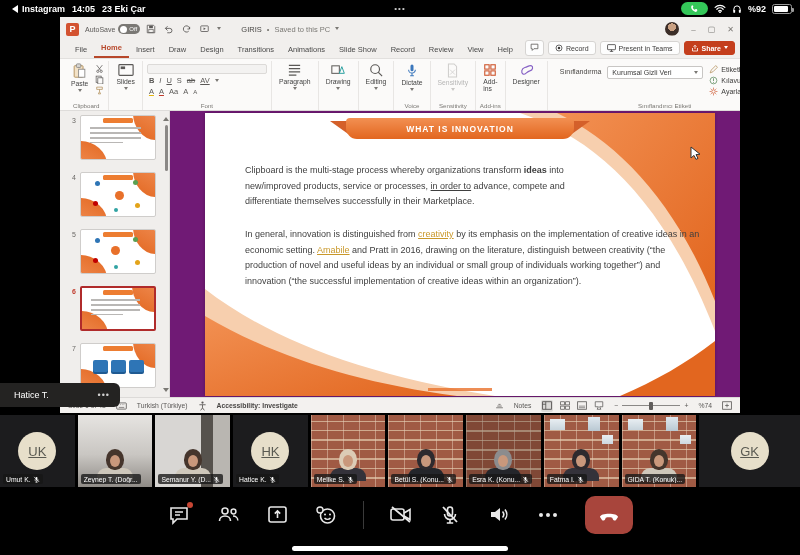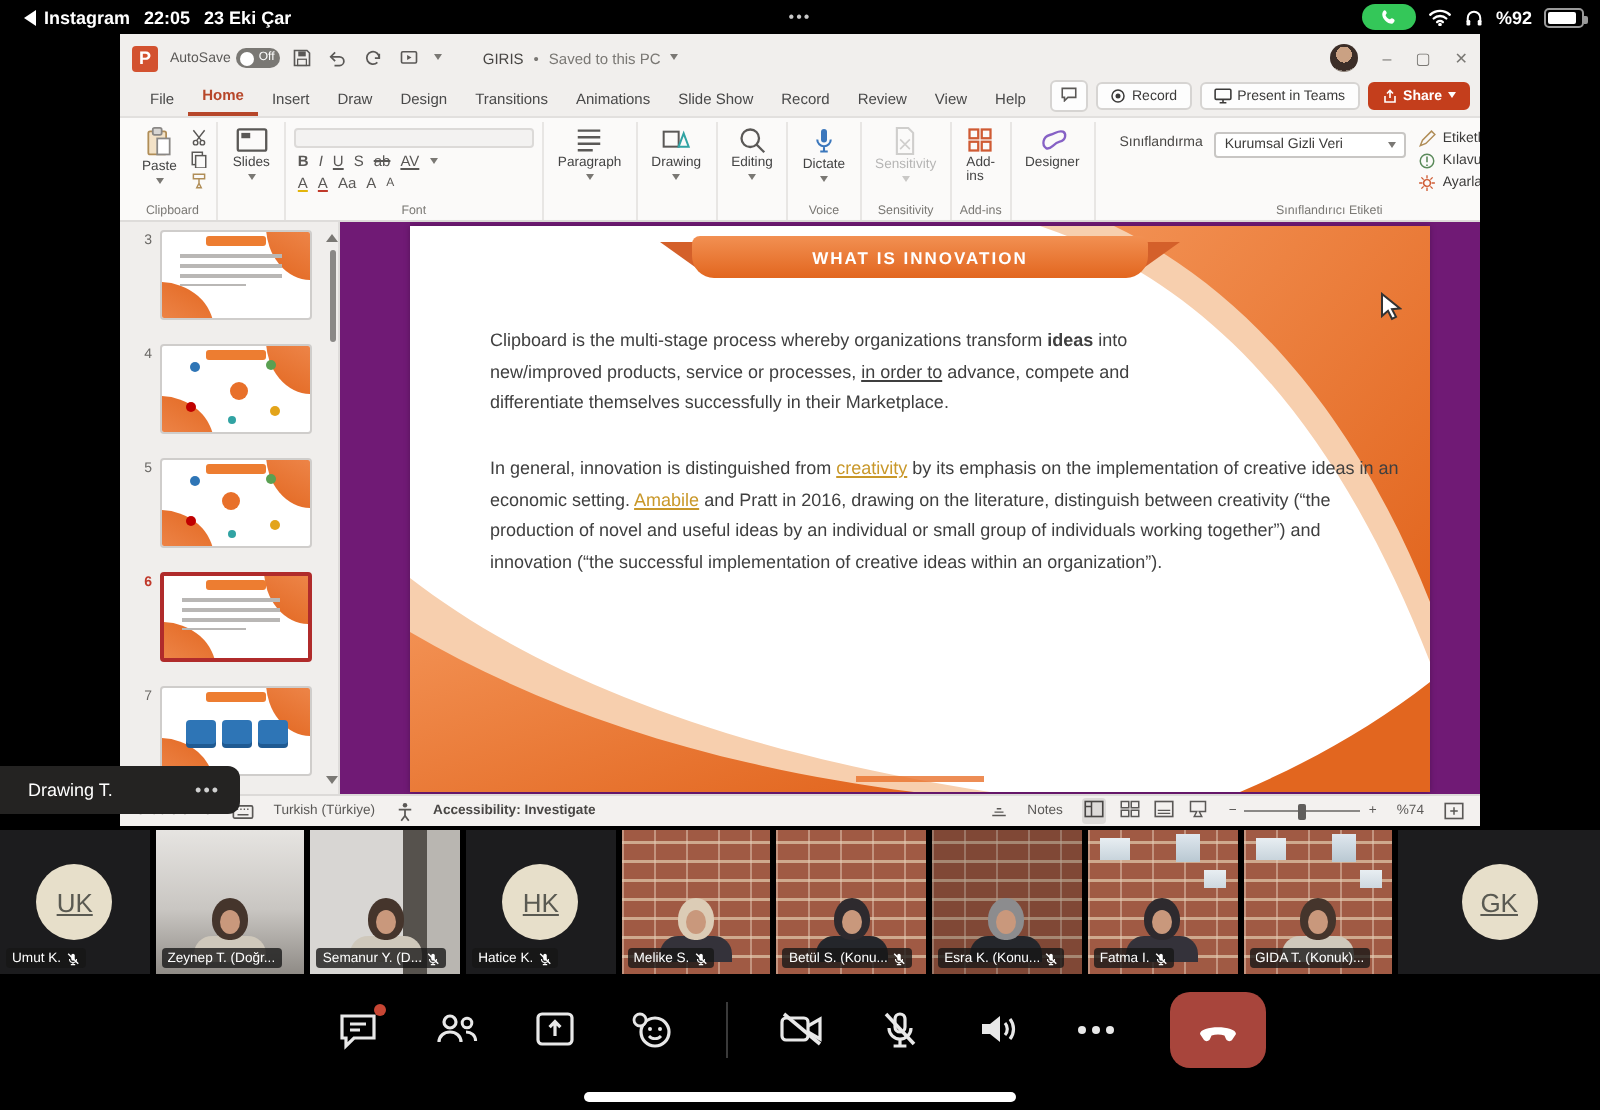--- a/index.html
+++ b/index.html
@@ -169,21 +169,21 @@
 </style>
 </head>
 <body>
 
 <div class="screen">
 
   <div class="sbar">
     <div class="sbar-left">
       <span class="back-tri"></span>
       <span>Instagram</span>
-      <span>22:05</span>
+      <span>14:05</span>
       <span>23 Eki Çar</span>
     </div>
     <div class="sbar-center">•••</div>
     <div class="sbar-right">
       <span class="phone-pill">
         <svg width="9" height="9" viewBox="0 0 16 16">
             <path d="M4 2c1 0 2 1.5 2 2.5 0 .8-1 1.2-1 2 0 1 2.5 3.5 3.5 3.5.8 0 1.2-1 2-1 1 0 2.5 1 2.5 2S11.5 14 10.5 14C6.5 14 2 9.5 2 5.5 2 4.5 3 2 4 2z" fill="#fff"></path>
           </svg>
       </span>
       <svg width="12" height="9" viewBox="0 0 16 12">
@@ -625,21 +625,21 @@
       </span>
       <span>%74</span>
       <svg width="10" height="9" viewBox="0 0 16 14">
           <rect x="1" y="1" width="14" height="12" fill="none" stroke="#5a5856" stroke-width="1.3"></rect>
           <path d="M5 7h6M8 4v6" stroke="#5a5856" stroke-width="1.2"></path>
         </svg>
     </div>
   </div>
 
   <div class="float-lbl">
-    <span class="nm">Drawing T.</span>
+    <span class="nm">Hatice T.</span>
     <span class="mr">•••</span>
   </div>
 
   <div class="strip">
       <div class="tile s-avatar is-avatar">
 
       <div class="avatar">
           <b>UK</b>
         </div>
       <div class="nlabel">

